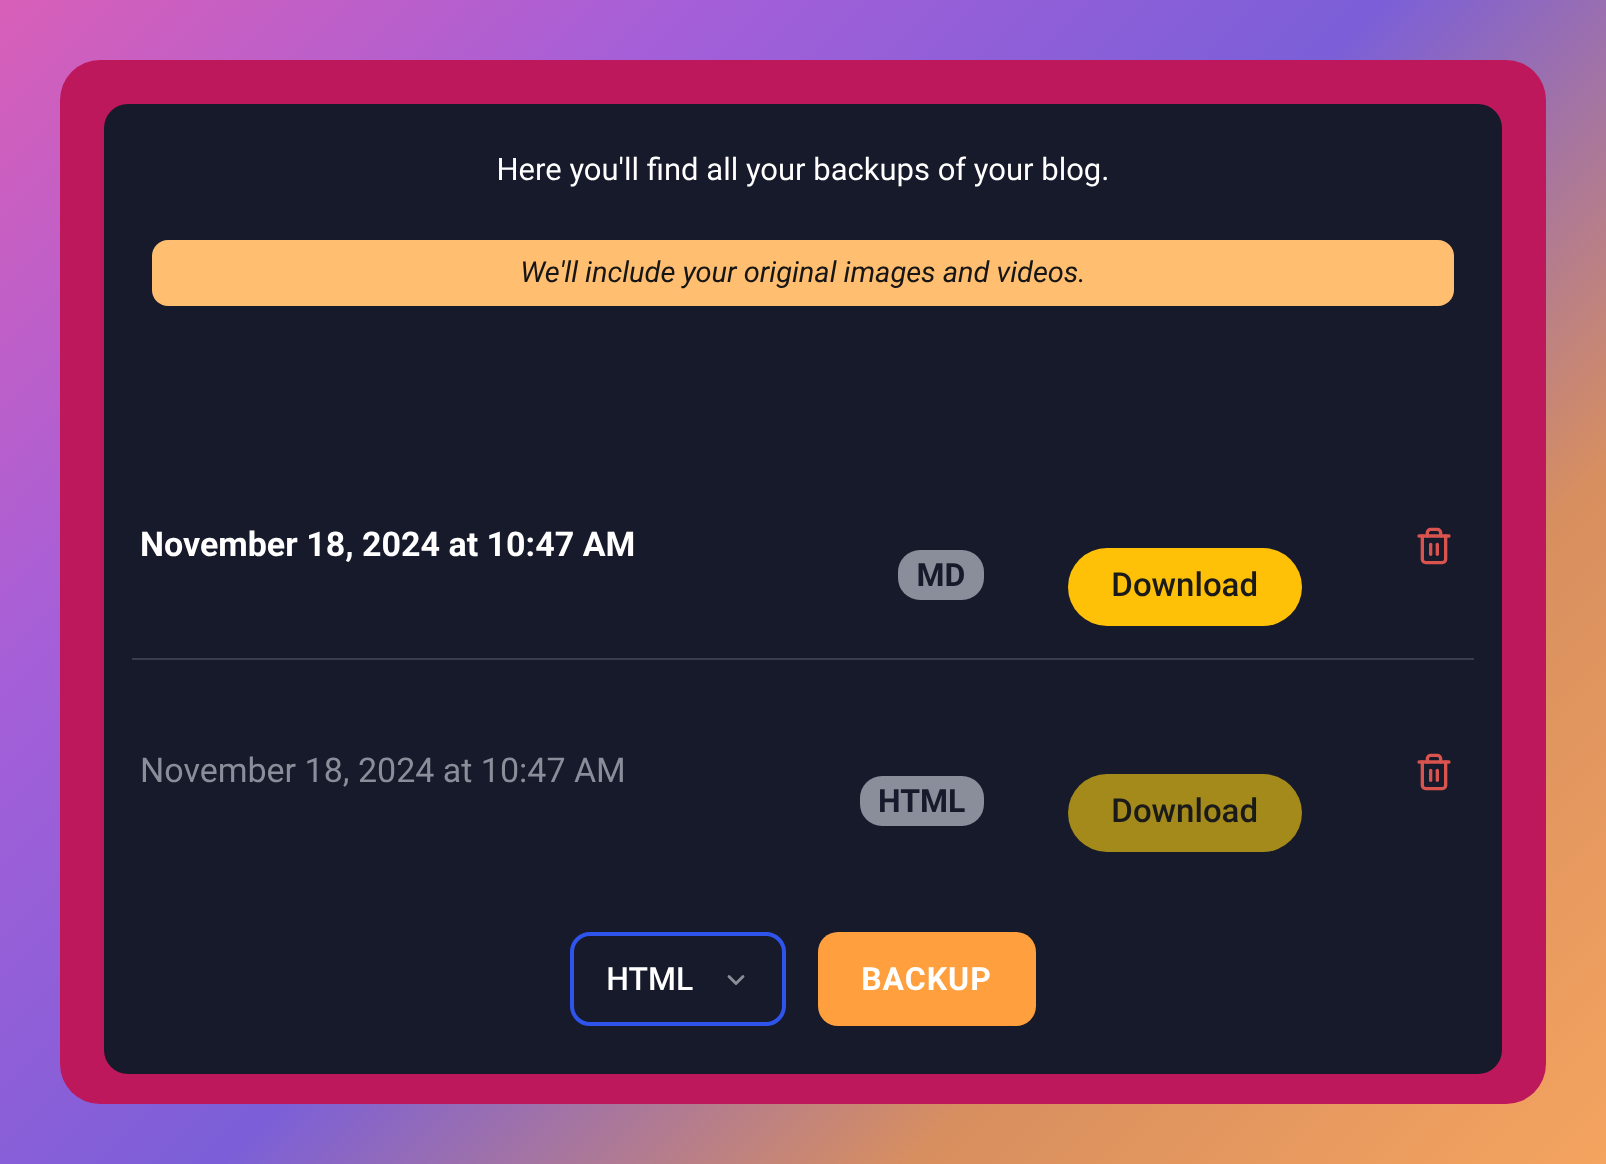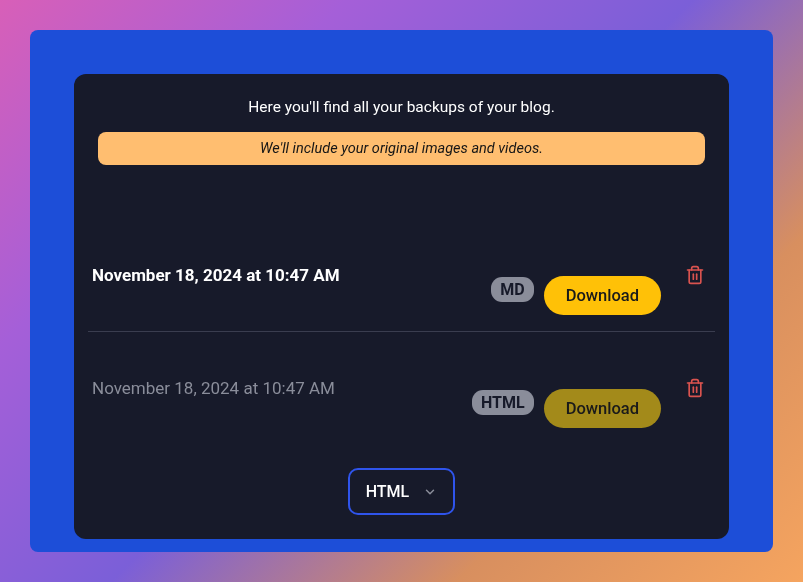--- a/index.html
+++ b/index.html
@@ -13,25 +13,25 @@
       background: linear-gradient(135deg, #d85fb8 0%, #a55fd8 25%, #7b5fd8 50%, #d88f5f 75%, #f5a45f 100%);
       width: 803px;
       height: 582px;
       display: flex;
       align-items: center;
       justify-content: center;
       padding: 30px;
     }
     
     .card {
-      background: #1d4ed8;
-      border-radius: 8px;
+      background: #be185d;
+      border-radius: 20px;
       width: 100%;
       height: 100%;
-      padding: 44px;
+      padding: 22px;
       display: flex;
       flex-direction: column;
     }
     
     .inner-panel {
       background: #171a2a;
       border-radius: 12px;
       flex: 1;
       padding: 24px 14px 24px 14px;
       display: flex;
@@ -46,33 +46,34 @@
     }
     
     .notice-banner {
       background: #ffbe70;
       color: #161616;
       font-style: italic;
       text-align: center;
       padding: 8px 16px;
       border-radius: 8px;
       font-size: 14.5px;
-      margin: 0 10px;
+      margin: 10px 10px;
     }
     
     .backup-list {
       margin-top: 54px;
       flex: 1;
     }
     
     .backup-row {
       display: flex;
       align-items: center;
       padding: 16px 0;
       border-bottom: 1px solid #3a3d4f;
+      gap: 32px;
     }
     
     .backup-row:last-child {
       border-bottom: none;
     }
     
     .backup-date {
       flex: 1;
       font-size: 17px;
       padding-left: 4px;
@@ -231,17 +232,18 @@
     </div>
 
     <div class="bottom-controls">
       <div class="control-row">
         <div class="format-select">
           <span>HTML</span>
           <svg class="chevron" viewBox="0 0 24 24" fill="none" stroke="#8a8d9a" stroke-width="2.5" stroke-linecap="round" stroke-linejoin="round">
             <polyline points="6 9 12 15 18 9"></polyline>
           </svg>
         </div>
+        <button class="backup-action-btn">BACKUP</button>
       </div>
     </div>
 
   </div>
 </div>
 
 </body></html>

